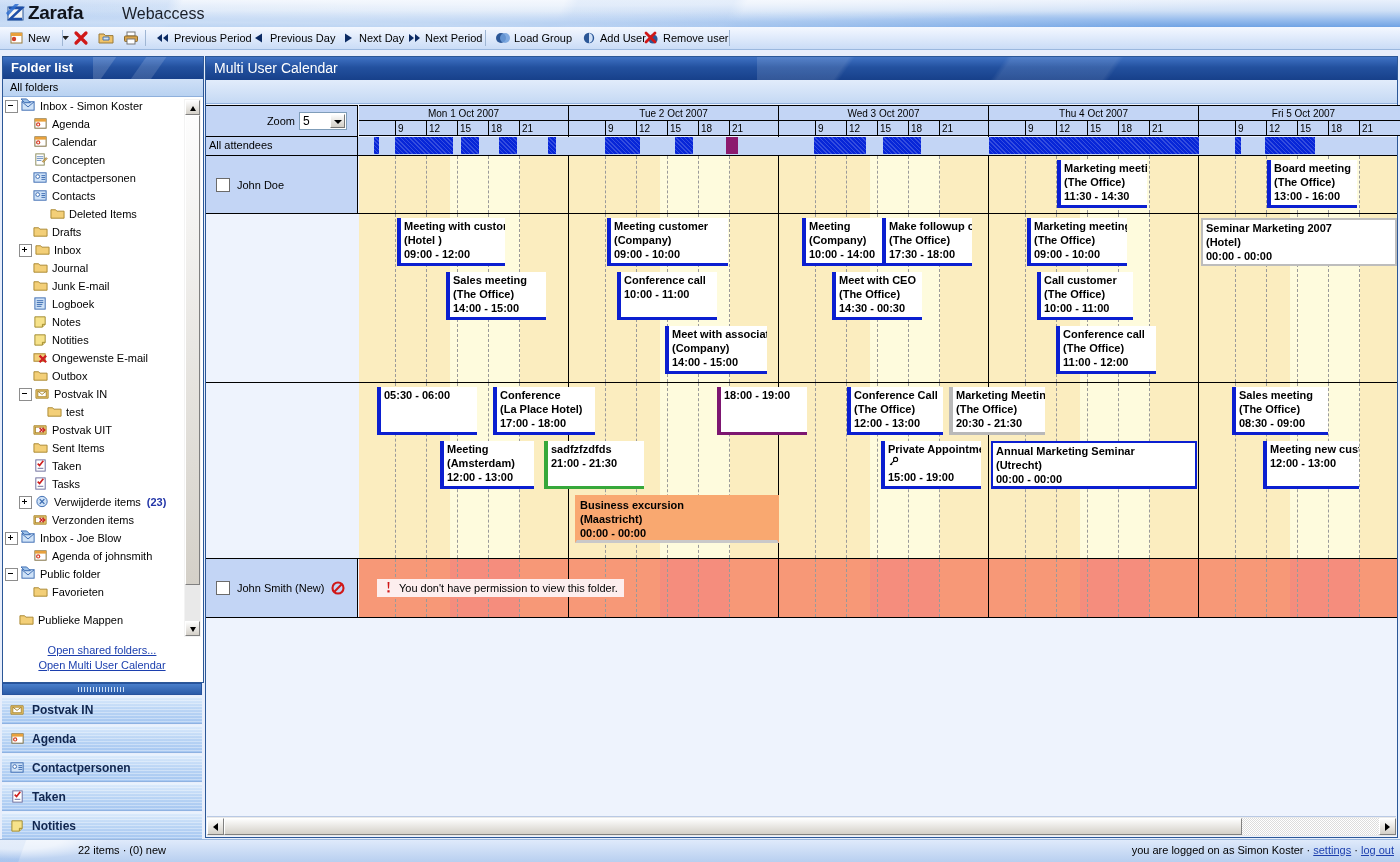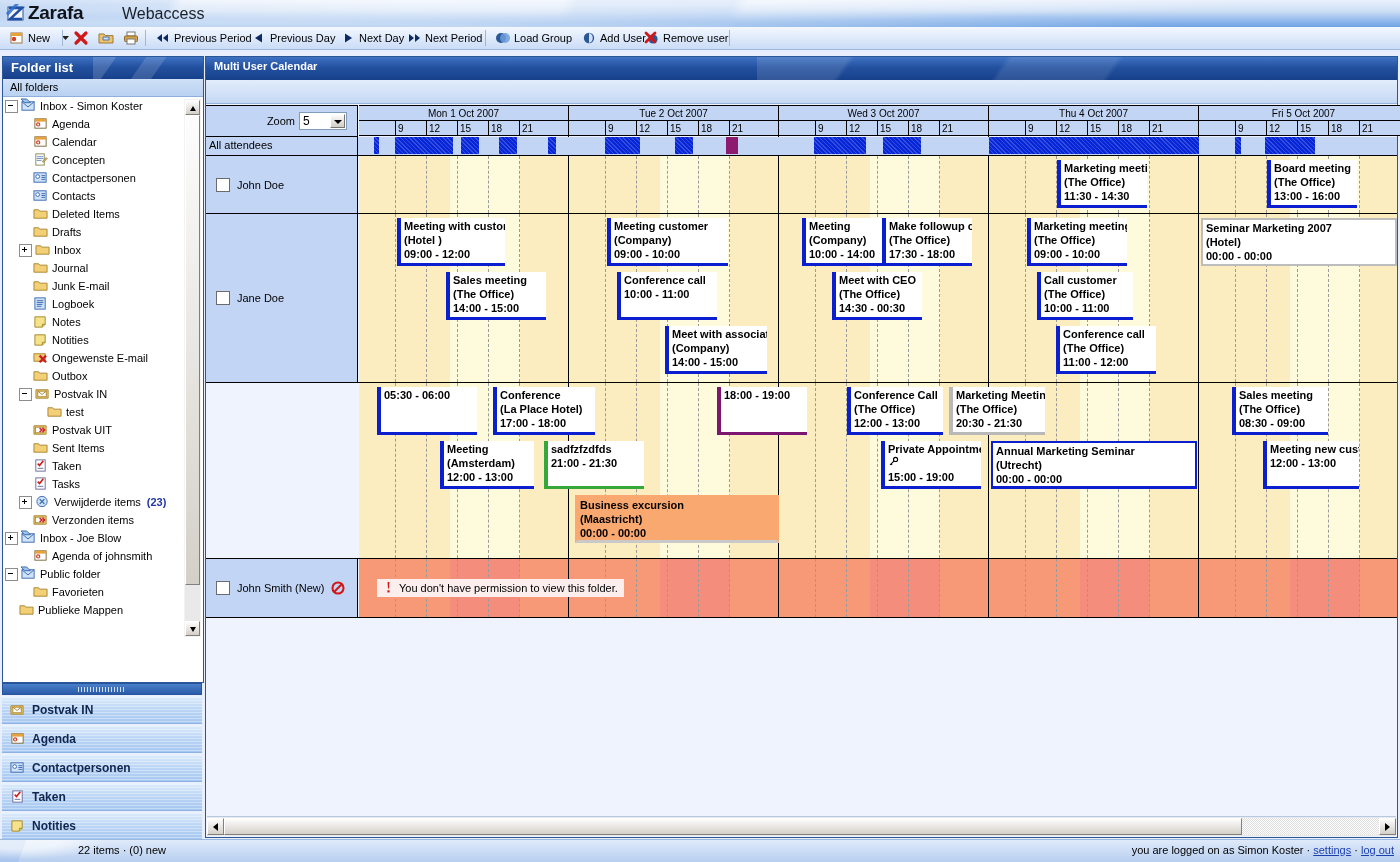--- a/index.html
+++ b/index.html
@@ -81,21 +81,21 @@
     border-top:1px solid #e9f2fe;border-bottom:1px solid #8eb2e2;position:relative;overflow:hidden;}
   .scitem .hatch{position:absolute;left:0;top:0;right:0;bottom:0;
     background:repeating-linear-gradient(to bottom,rgba(255,255,255,.35) 0 1px,rgba(255,255,255,0) 1px 3px);
     pointer-events:none;}
   .scitem span.lbl{position:relative;}
 
   
   .cal{position:absolute;left:205px;top:56px;width:1193px;height:782px;border:1px solid #2b5797;
      background:#eef3fd;box-sizing:border-box;}
   .cal-head{height:23px;background:linear-gradient(to bottom,#3f72c4 0%,#23519f 45%,#17408a 100%);
-     color:#fff;font-weight:bold;font-size:11px;padding:3px 0 0 8px;box-sizing:border-box;
+     color:#fff;font-weight:normal;font-size:14px;padding:3px 0 0 8px;box-sizing:border-box;
      position:relative;overflow:hidden;}
   .cal-head .patt{position:absolute;right:0;top:0;width:640px;height:23px;
      background:linear-gradient(125deg,rgba(255,255,255,.12) 0 14%,rgba(255,255,255,0) 15% 38%,rgba(255,255,255,.1) 39% 55%,rgba(255,255,255,0) 56%);}
   .cal-sub{height:23px;background:linear-gradient(to bottom,#e2ecfb,#c5d9f4);border-bottom:1px solid #93b2dd;}
 
   .grid{position:absolute;left:0;top:48px;width:1191px;}
   .gridtop{position:relative;height:32px;}
   .lblcol{position:absolute;left:0;top:0;width:152px;box-sizing:border-box;
      background:#c3d5f5;border-right:1px solid #000;}
   .zoombox{height:32px;border-bottom:1px solid #000;border-top:1px solid #000;
@@ -355,21 +355,21 @@
         </div>
         <div class="tnode" style="padding-left: 16px;">
           <span class="expspace"></span>
           <span class="ico"><svg width="15" height="15" viewBox="0 0 16 16">
               <rect x="1" y="3" width="13" height="10" fill="#cfe2f7" stroke="#3a6ab0"></rect>
               <circle cx="5" cy="7" r="2" fill="#fff" stroke="#3a6ab0"></circle>
               <path d="M9 6h4M9 8h4M9 10h4" stroke="#3a6ab0"></path>
             </svg></span>
           <span class="tlabel">Contacts</span>
         </div>
-        <div class="tnode" style="padding-left: 16px;">
+        <div class="tnode" style="padding-left: 33px;">
           <span class="expspace"></span>
           <span class="ico"><svg width="15" height="15" viewBox="0 0 16 16">
               <path d="M1 4h5l1.3 1.5H15V13H1Z" fill="#f3cf78" stroke="#a9862f"></path>
             </svg></span>
           <span class="tlabel">Deleted Items</span>
         </div>
         <div class="tnode" style="padding-left: 16px;">
           <span class="expspace"></span>
           <span class="ico"><svg width="15" height="15" viewBox="0 0 16 16">
               <path d="M1 4h5l1.3 1.5H15V13H1Z" fill="#f3cf78" stroke="#a9862f"></path>
@@ -532,36 +532,40 @@
             </svg></span>
           <span class="tlabel">Public folder</span>
         </div>
         <div class="tnode" style="padding-left: 16px;">
           <span class="expspace"></span>
           <span class="ico"><svg width="15" height="15" viewBox="0 0 16 16">
               <path d="M1 4h5l1.3 1.5H15V13H1Z" fill="#f3cf78" stroke="#a9862f"></path>
             </svg></span>
           <span class="tlabel">Favorieten</span>
         </div>
-        <div class="tnode" style="">
+        <div class="tnode" style=" margin-top: 10px;">
           <span class="expspace"></span>
           <span class="ico"><svg width="15" height="15" viewBox="0 0 16 16">
               <path d="M1 4h5l1.3 1.5H15V13H1Z" fill="#f3cf78" stroke="#a9862f"></path>
             </svg></span>
           <span class="tlabel">Publieke Mappen</span>
         </div>
       </div>
     <div class="fl-scroll">
       <div class="sbbtn">
           <i style="border-bottom:5px solid #000;"></i>
         </div>
       <div class="sbthumb"></div>
       <div class="sbbtn" style="position:absolute;bottom:0;left:0;">
           <i style="border-top:5px solid #000;"></i>
         </div>
+    </div>
+    <div class="fl-links">
+      <a href="#">Open shared folders...</a>
+      <a href="#">Open Multi User Calendar</a>
     </div>
   </div>
 
   <div class="shortcuts" id="shortcuts">
     <div class="grip">
         <i></i>
       </div>
   <div class="scitem">
         <span class="hatch"></span>
         <span class="ico"><svg width="15" height="15" viewBox="0 0 16 16">
@@ -755,24 +759,20 @@
                 <span class="l3">11:30 - 14:30</span>
               </div>
               <div class="appt" style="left:908px;top:4px;width:90px;height:48px">
                 <span class="l1">Board meeting</span>
                 <span class="l2">(The Office)</span>
                 <span class="l3">13:00 - 16:00</span>
               </div>
             </div>
           </div>
           <div class="urow" style="height: 168px;">
-            <div class="ulbl">
-              <span class="ckb"></span>
-              <span class="uname">Jane Doe</span>
-            </div>
             <div class="ubody">
               <div class="dayslot" style="left:0px;width:210px">
                 <span class="work"></span>
                 <span class="tick" style="left:36px"></span>
                 <span class="tick" style="left:67px"></span>
                 <span class="tick" style="left:98px"></span>
                 <span class="tick" style="left:129px"></span>
                 <span class="tick" style="left:160px"></span>
               </div>
               <div class="dayslot" style="left:210px;width:210px">

